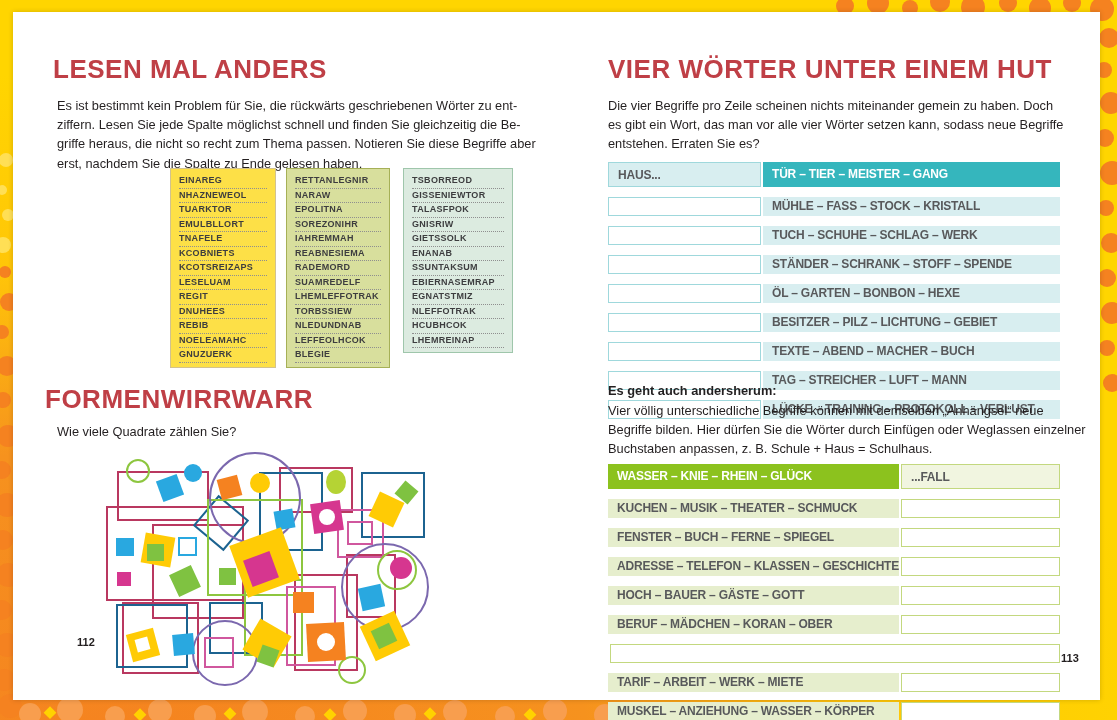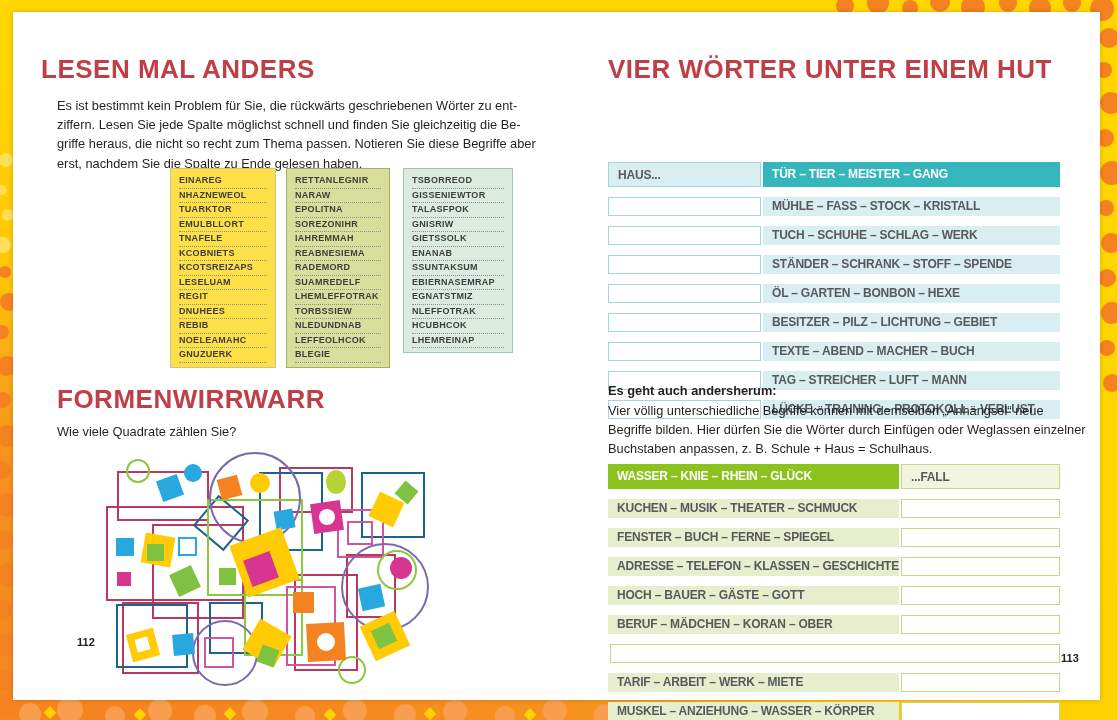--- a/index.html
+++ b/index.html
@@ -121,21 +121,21 @@
       <rect x="226" y="709" width="9" height="9" transform="rotate(45 230 713)"></rect>
       <rect x="326" y="710" width="9" height="9" transform="rotate(45 330 714)"></rect>
       <rect x="426" y="709" width="9" height="9" transform="rotate(45 430 713)"></rect>
       <rect x="526" y="710" width="9" height="9" transform="rotate(45 530 714)"></rect>
       <rect x="626" y="709" width="9" height="9" transform="rotate(45 630 713)"></rect>
     </g>
   </svg>
 
   <div class="paper">
 
-    <h1 class="title" style="left:28px;top:42px;text-align:center;">LESEN MAL ANDERS</h1>
+    <h1 class="title" style="left:40px;top:42px;text-align:center;">LESEN MAL ANDERS</h1>
     <p class="bodytext" style="left:44px;top:84px;width:505px;">Es ist bestimmt kein Problem für Sie, die rückwärts geschriebenen Wörter zu ent-
 ziffern. Lesen Sie jede Spalte möglichst schnell und finden Sie gleichzeitig die Be-
 griffe heraus, die nicht so recht zum Thema passen. Notieren Sie diese Begriffe aber
 erst, nachdem Sie die Spalte zu Ende gelesen haben.</p>
 
     <div class="word-columns">
         <div class="word-box" style="left: 113px; width: 106px; background: #fde047; border-color: rgb(210, 194, 143);">
           <div class="word">EINAREG</div>
           <div class="word">NHAZNEWEOL</div>
           <div class="word">TUARKTOR</div>
@@ -174,21 +174,21 @@
           <div class="word">ENANAB</div>
           <div class="word">SSUNTAKSUM</div>
           <div class="word">EBIERNASEMRAP</div>
           <div class="word">EGNATSTMIZ</div>
           <div class="word">NLEFFOTRAK</div>
           <div class="word">HCUBHCOK</div>
           <div class="word">LHEMREINAP</div>
         </div>
       </div>
 
-    <h1 class="title" style="left:44px;top:372px;text-align:center;">FORMENWIRRWARR</h1>
+    <h1 class="title" style="left:32px;top:372px;text-align:center;">FORMENWIRRWARR</h1>
     <p class="bodytext" style="left:44px;top:410px;width:400px;">Wie viele Quadrate zählen Sie?</p>
 
     <svg class="figure-svg" width="360" height="250" viewBox="0 0 360 250">
         <rect x="23" y="32" width="90" height="48" fill="none" stroke="#b93860" stroke-width="2"></rect>
         <rect x="12" y="67" width="136" height="93" fill="none" stroke="#b93860" stroke-width="2"></rect>
         <rect x="58" y="85" width="90" height="93" fill="none" stroke="#b93860" stroke-width="2"></rect>
         <rect x="185" y="28" width="72" height="44" fill="none" stroke="#b93860" stroke-width="2"></rect>
         <rect x="200" y="135" width="62" height="95" fill="none" stroke="#b93860" stroke-width="2"></rect>
         <rect x="252" y="115" width="48" height="62" fill="none" stroke="#b93860" stroke-width="2"></rect>
         <rect x="28" y="163" width="75" height="70" fill="none" stroke="#b93860" stroke-width="2"></rect>
@@ -238,20 +238,23 @@
         <rect x="41" y="198" width="13" height="13" transform="rotate(-15 47.5 204.5)" fill="#ffffff"></rect>
         <rect x="78" y="194" width="21" height="21" transform="rotate(-5 88.5 204.5)" fill="#29a8e0"></rect>
         <rect x="265" y="146" width="23" height="23" transform="rotate(-12 276.5 157.5)" fill="#29a8e0"></rect>
         <rect x="271" y="177" width="38" height="38" transform="rotate(-25 290 196)" fill="#ffcb05"></rect>
         <rect x="279" y="186" width="20" height="20" transform="rotate(-25 289 196)" fill="#7fc241"></rect>
       </svg>
 
     <div class="pagenum" style="left:64px;top:624px;">112</div>
 
     <h1 class="title" style="left:595px;top:42px;">VIER WÖRTER UNTER EINEM HUT</h1>
+    <p class="bodytext" style="left:595px;top:84px;width:492px;">Die vier Begriffe pro Zeile scheinen nichts miteinander gemein zu haben. Doch
+es gibt ein Wort, das man vor alle vier Wörter setzen kann, sodass neue Begriffe
+entstehen. Erraten Sie es?</p>
 
     <div class="ptable t1" style="top:150px;">
         <div class="trow">
           <div class="tcell cl hcell hl">HAUS...</div>
           <div class="gap"></div>
           <div class="tcell cr hcell hr">TÜR – TIER – MEISTER – GANG</div>
         </div>
         <div class="trow">
           <div class="tcell cl rl"></div>
           <div class="gap"></div>

